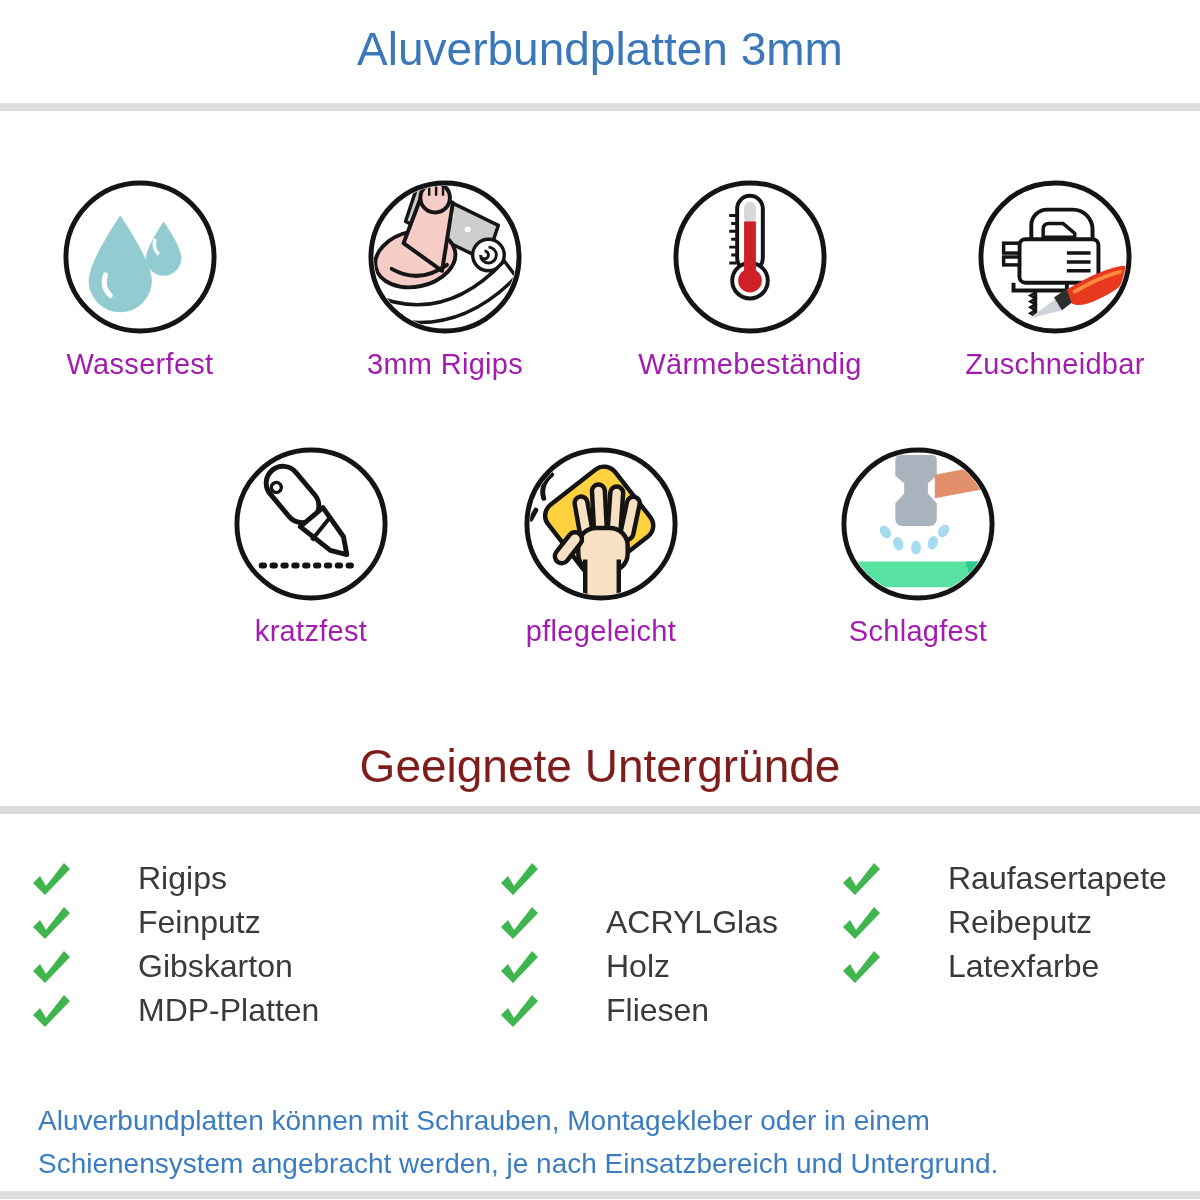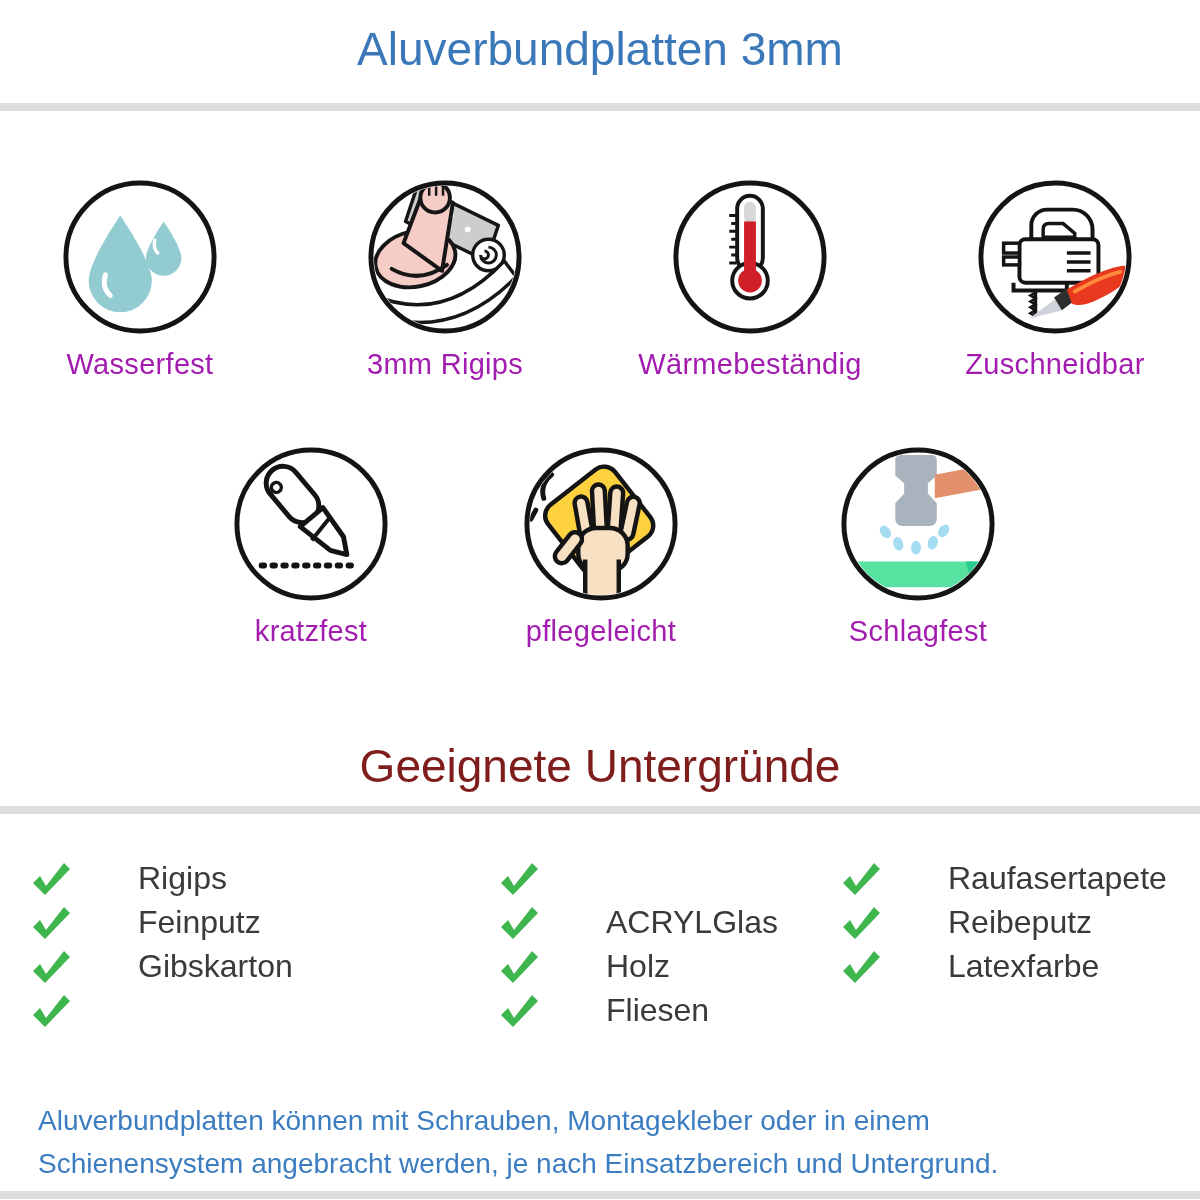--- a/index.html
+++ b/index.html
@@ -228,20 +228,21 @@
     <div class="sub-item">
       <svg width="40" height="36" viewBox="0 0 40 36">
           <path d="M3,22 L10,15 L16,25 L34,2 L40,8 L15,34 Z" fill="#3fb54e"></path>
         </svg>
       <span class="sub-label">Gibskarton</span>
     </div>
     <div class="sub-item">
       <svg width="40" height="36" viewBox="0 0 40 36">
           <path d="M3,22 L10,15 L16,25 L34,2 L40,8 L15,34 Z" fill="#3fb54e"></path>
         </svg>
+      <span class="sub-label">MDP-Platten</span>
     </div>
   </div>
 
   <div class="col" id="col-2">
     <div class="sub-item">
       <svg width="40" height="36" viewBox="0 0 40 36">
           <path d="M3,22 L10,15 L16,25 L34,2 L40,8 L15,34 Z" fill="#3fb54e"></path>
         </svg>
     </div>
     <div class="sub-item">

